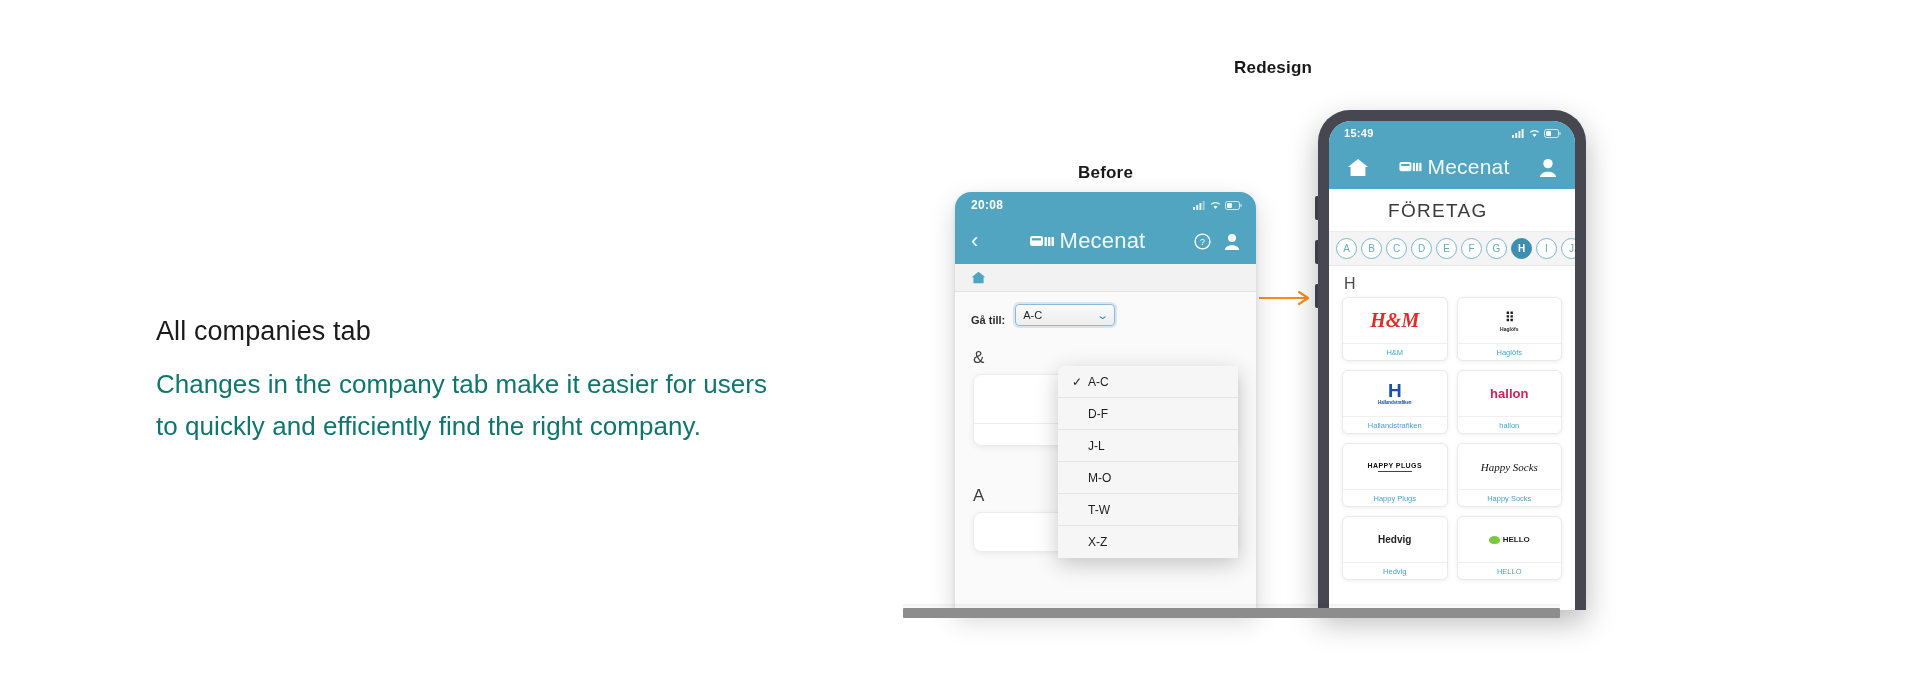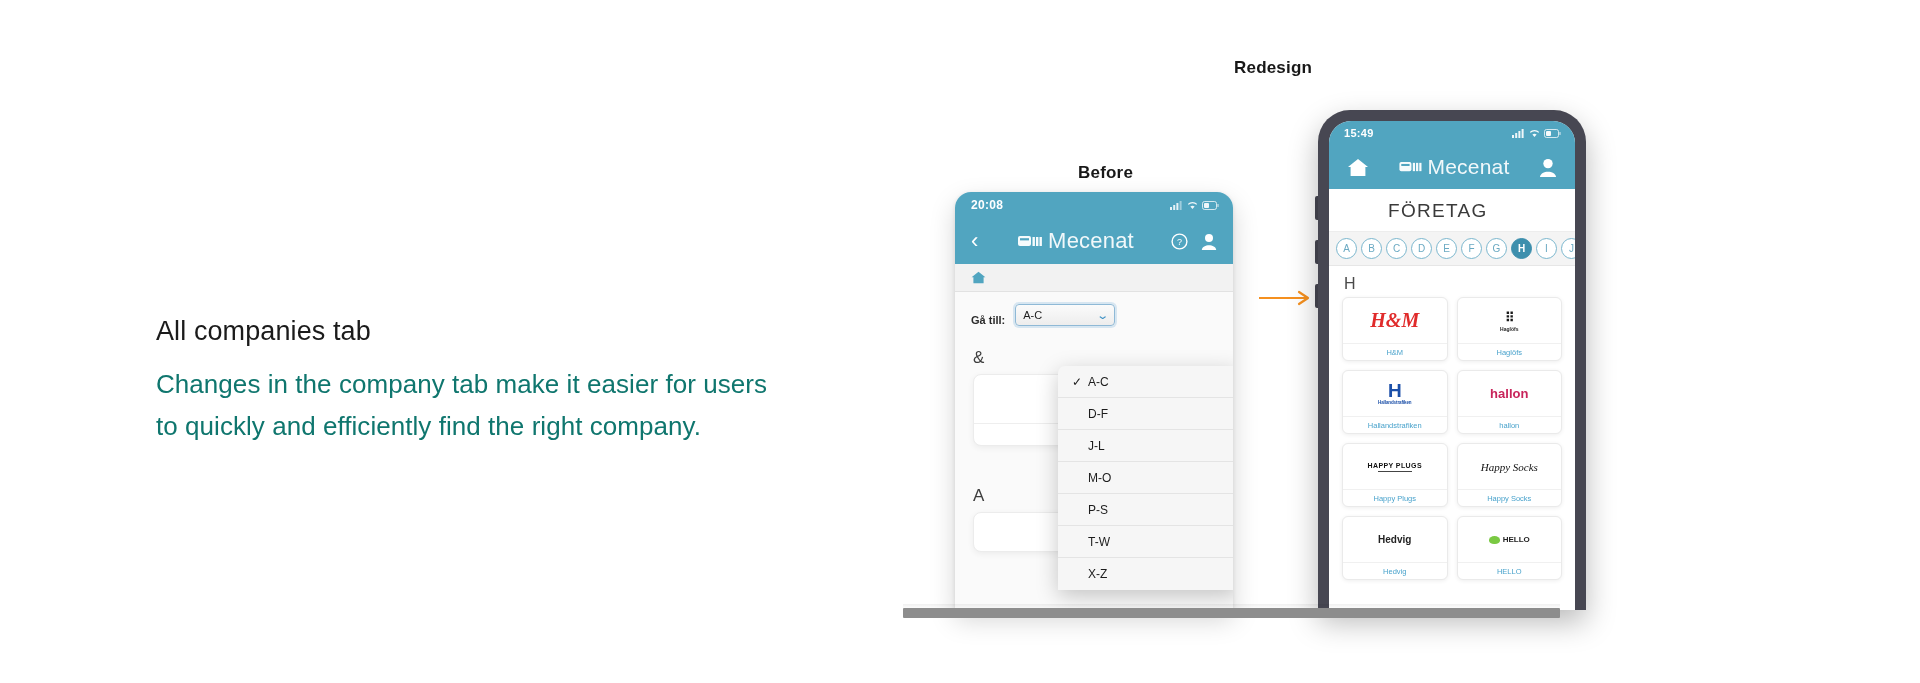--- a/index.html
+++ b/index.html
@@ -39,21 +39,21 @@
     width: 657px; height: 10px; background: #8d8d8d; border-radius: 1px;
   }
   .shelf-shadow {
     position: absolute; left: 903px; top: 604px; width: 657px; height: 5px;
     background: linear-gradient(180deg, rgba(0,0,0,0.06), rgba(0,0,0,0));
   }
 
   
   .phone-before {
     position: absolute; left: 955px; top: 192px;
-    width: 278px; height: 418px;
+    width: 301px; height: 418px;
     background: #ffffff;
     border-radius: 16px 16px 0 0;
     box-shadow: 0 10px 26px rgba(0,0,0,.17), 0 1px 4px rgba(0,0,0,.10);
     overflow: hidden;
   }
   .bf-status {
     height: 26px; background: #51a5c0; color: #fff;
     display: flex; align-items: center; justify-content: space-between;
     padding: 0 14px 0 16px; font-size: 12px; font-weight: 700; letter-spacing: .3px;
   }
@@ -311,23 +311,20 @@
         <div class="bf-opt" style="padding-left:30px;">
           <span>D-F</span>
         </div>
         <div class="bf-opt" style="padding-left:30px;">
           <span>J-L</span>
         </div>
         <div class="bf-opt" style="padding-left:30px;">
           <span>M-O</span>
         </div>
         <div class="bf-opt" style="padding-left:30px;">
-          <span>P-S</span>
-        </div>
-        <div class="bf-opt" style="padding-left:30px;">
           <span>T-W</span>
         </div>
         <div class="bf-opt" style="padding-left:30px;">
           <span>X-Z</span>
         </div>
       </div>
 
     </div>
   </div>
 

